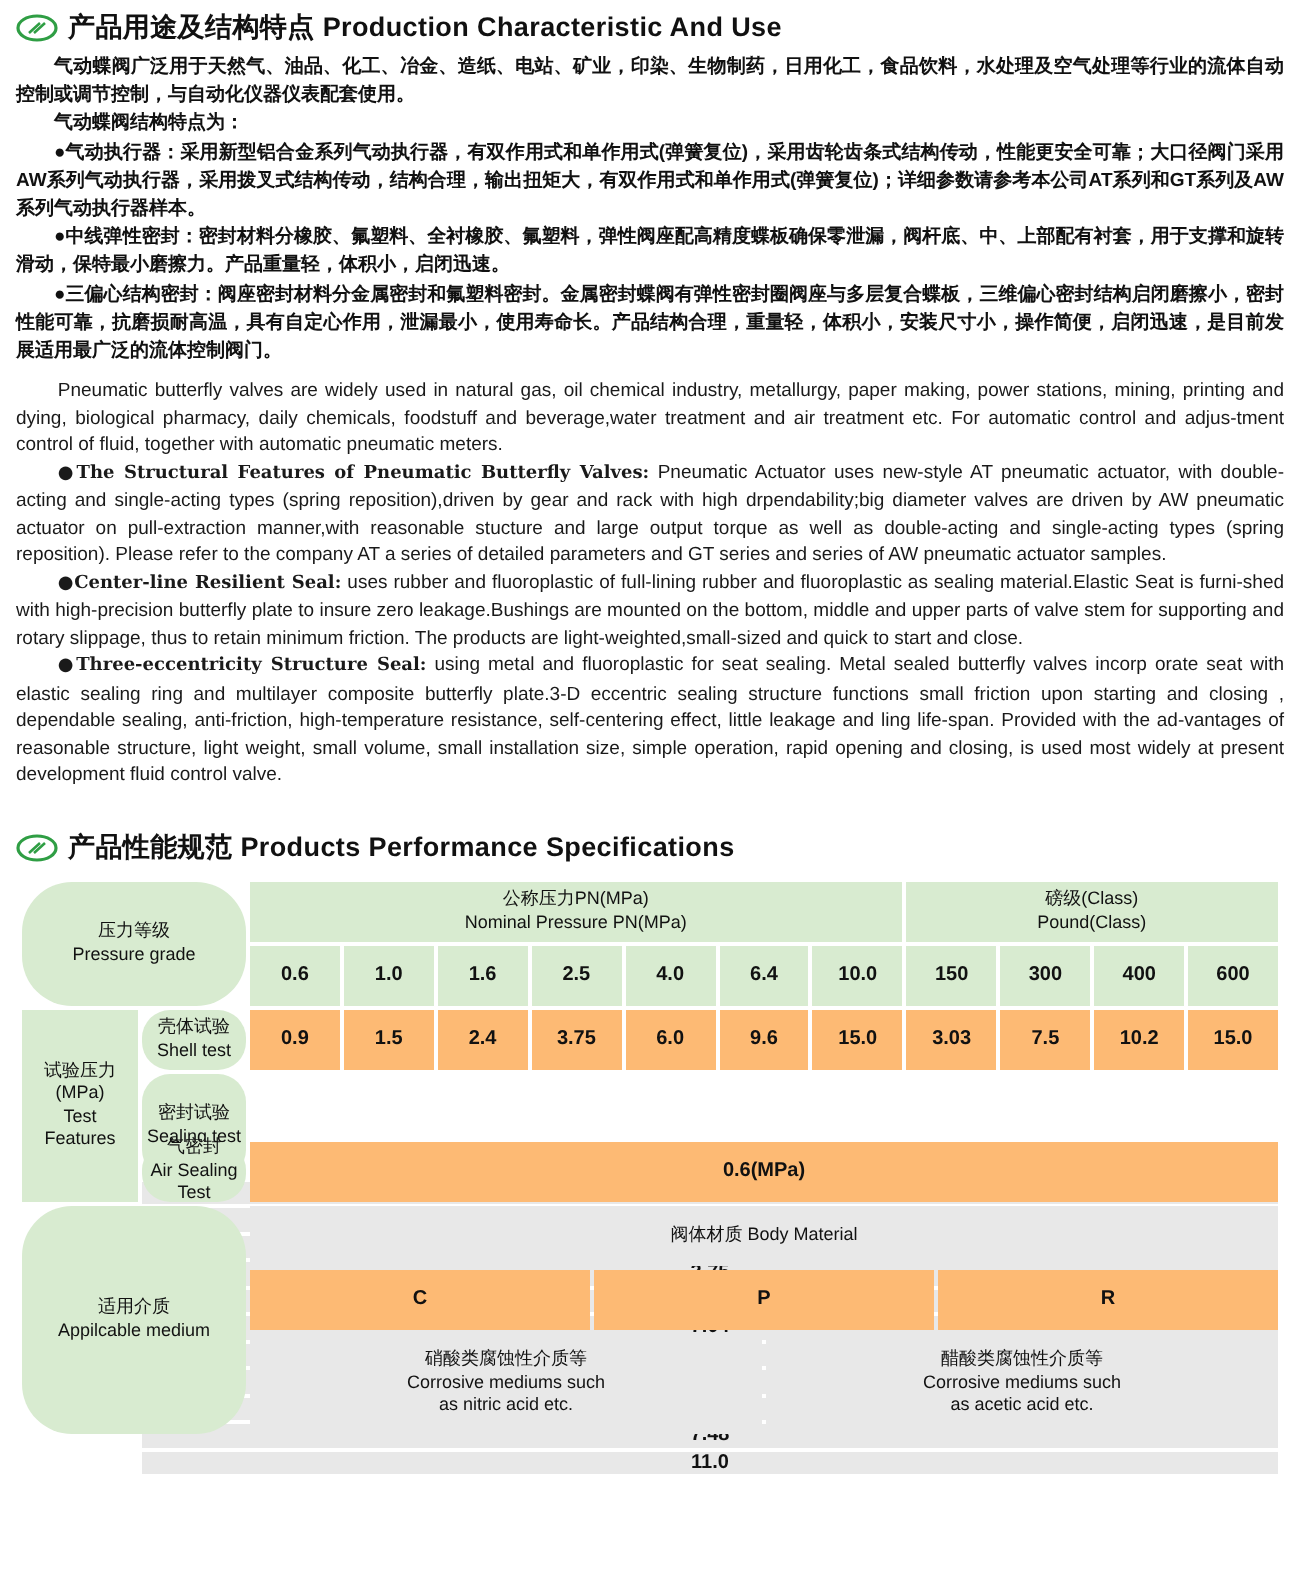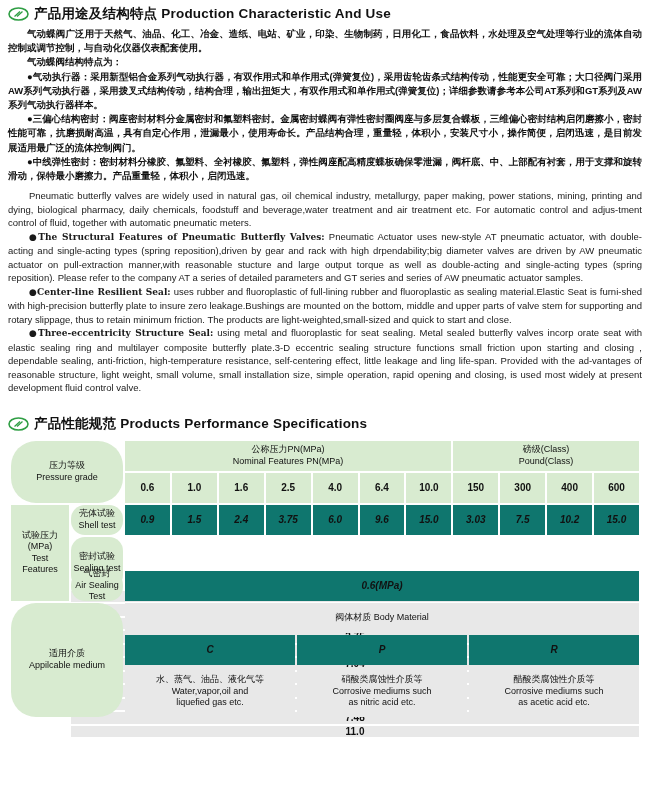--- a/index.html
+++ b/index.html
@@ -39,21 +39,21 @@
     font-size: 9px; line-height: 11.5px;
   }
   .trow { display: flex; gap: 2px; align-items: stretch; }
   .vcol { display: flex; flex-direction: column; gap: 2px; flex: 1; }
   .cell {
     display: flex; align-items: center; justify-content: center;
     text-align: center; white-space: pre-line;
   }
   .green { background: #d8ebd0; }
   .gray  { background: #e8e8e8; }
-  .white { background: #0f766e; font-style: italic; }
+  .white { background: #fdba74; }
   .num { font-weight: bold; font-size: 10px; }
   .w1 { width: 58px; flex: 0 0 58px; }
   .w2 { width: 52px; flex: 0 0 52px; border-radius: 14px; }
   .wlabel { width: 112px; flex: 0 0 112px; border-radius: 25px; }
   .f1 { flex: 1 1 0; }
   .f7 { flex: 7 7 0; }
   .f4 { flex: 4 4 0; }
   .h30 { height: 30px; }
   .h32 { height: 32px; flex-direction: column; }
   .h50 { height: 50px; }
@@ -70,22 +70,22 @@
     </svg>
     <div class="section-title">
       <span class="cn">产品用途及结构特点</span><span class="en">Production Characteristic And Use</span>
     </div>
   </div>
 
   <div class="cn-block">
     <p>气动蝶阀广泛用于天然气、油品、化工、冶金、造纸、电站、矿业，印染、生物制药，日用化工，食品饮料，水处理及空气处理等行业的流体自动控制或调节控制，与自动化仪器仪表配套使用。</p>
     <p><span class="cn-bullet-heading">气动蝶阀结构特点为：</span></p>
     <p><span class="cn-bullet-heading">●气动执行器：</span><span>采用新型铝合金系列气动执行器，有双作用式和单作用式(弹簧复位)，采用齿轮齿条式结构传动，性能更安全可靠；大口径阀门采用AW系列气动执行器，采用拨叉式结构传动，结构合理，输出扭矩大，有双作用式和单作用式(弹簧复位)；详细参数请参考本公司AT系列和GT系列及AW系列气动执行器样本。</span></p>
+    <p><span class="cn-bullet-heading">●中线弹性密封：</span><span>密封材料分橡胶、氟塑料、全衬橡胶、氟塑料，弹性阀座配高精度蝶板确保零泄漏，阀杆底、中、上部配有衬套，用于支撑和旋转滑动，保特最小磨擦力。产品重量轻，体积小，启闭迅速。</span></p>
     <p><span class="cn-bullet-heading">●三偏心结构密封：</span><span>阀座密封材料分金属密封和氟塑料密封。金属密封蝶阀有弹性密封圈阀座与多层复合蝶板，三维偏心密封结构启闭磨擦小，密封性能可靠，抗磨损耐高温，具有自定心作用，泄漏最小，使用寿命长。产品结构合理，重量轻，体积小，安装尺寸小，操作简便，启闭迅速，是目前发展适用最广泛的流体控制阀门。</span></p>
-    <p><span class="cn-bullet-heading">●中线弹性密封：</span><span>密封材料分橡胶、氟塑料、全衬橡胶、氟塑料，弹性阀座配高精度蝶板确保零泄漏，阀杆底、中、上部配有衬套，用于支撑和旋转滑动，保特最小磨擦力。产品重量轻，体积小，启闭迅速。</span></p>
   </div>
 
   <div class="en-block">
     <p>Pneumatic butterfly valves are widely used in natural gas, oil chemical industry, metallurgy, paper making, power stations, mining, printing and dying, biological pharmacy, daily chemicals, foodstuff and beverage,water treatment and air treatment etc. For automatic control and adjus-tment control of fluid, together with automatic pneumatic meters.</p>
     <p><span class="en-bullet-heading">●The Structural Features of Pneumatic Butterfly Valves:</span> <span>Pneumatic Actuator uses new-style AT pneumatic actuator, with double-acting and single-acting types (spring reposition),driven by gear and rack with high drpendability;big diameter valves are driven by AW pneumatic actuator on pull-extraction manner,with reasonable stucture and large output torque as well as double-acting and single-acting types (spring reposition). Please refer to the company AT a series of detailed parameters and GT series and series of AW pneumatic actuator samples.</span></p>
     <p><span class="en-bullet-heading">●Center-line Resilient Seal:</span> <span>uses rubber and fluoroplastic of full-lining rubber and fluoroplastic as sealing material.Elastic Seat is furni-shed with high-precision butterfly plate to insure zero leakage.Bushings are mounted on the bottom, middle and upper parts of valve stem for supporting and rotary slippage, thus to retain minimum friction. The products are light-weighted,small-sized and quick to start and close.</span></p>
     <p><span class="en-bullet-heading">●Three-eccentricity Structure Seal:</span> <span>using metal and fluoroplastic for seat sealing. Metal sealed butterfly valves incorp orate seat with elastic sealing ring and multilayer composite butterfly plate.3-D eccentric sealing structure functions small friction upon starting and closing , dependable sealing, anti-friction, high-temperature resistance, self-centering effect, little leakage and ling life-span. Provided with the ad-vantages of reasonable structure, light weight, small volume, small installation size, simple operation, rapid opening and closing, is used most widely at present development fluid control valve.</span></p>
   </div>
 
   <div class="section2">
@@ -100,21 +100,21 @@
     </div>
 
     <div class="spec-table">
 
       <div class="trow">
         <div class="cell green wlabel">压力等级
 Pressure grade</div>
         <div class="vcol">
           <div class="trow h30">
             <div class="cell green f7">公称压力PN(MPa)
-Nominal Features PN(MPa)</div>
+Nominal Pressure PN(MPa)</div>
             <div class="cell green f4">磅级(Class)
 Pound(Class)</div>
           </div>
           <div class="trow h30">
             <div class="cell green f1 num">0.6</div>
             <div class="cell green f1 num">1.0</div>
             <div class="cell green f1 num">1.6</div>
             <div class="cell green f1 num">2.5</div>
             <div class="cell green f1 num">4.0</div>
             <div class="cell green f1 num">6.4</div>
@@ -177,23 +177,20 @@
         <div class="vcol">
           <div class="trow h30">
             <div class="cell gray f1">阀体材质 Body Material</div>
           </div>
           <div class="trow h30">
             <div class="cell white f1 num">C</div>
             <div class="cell white f1 num">P</div>
             <div class="cell white f1 num">R</div>
           </div>
           <div class="trow h50">
-            <div class="cell gray f1">水、蒸气、油品、液化气等
-Water,vapor,oil and
-liquefied gas etc.</div>
             <div class="cell gray f1">硝酸类腐蚀性介质等
 Corrosive mediums such
 as nitric acid etc.</div>
             <div class="cell gray f1">醋酸类腐蚀性介质等
 Corrosive mediums such
 as acetic acid etc.</div>
           </div>
         </div>
       </div>
 

